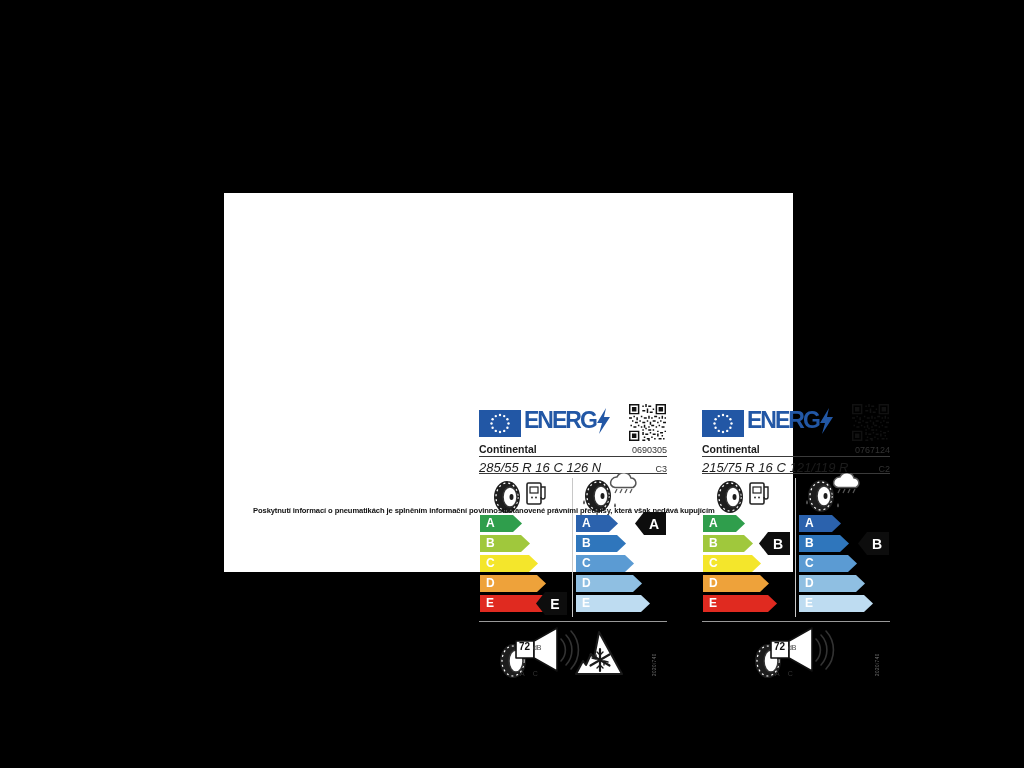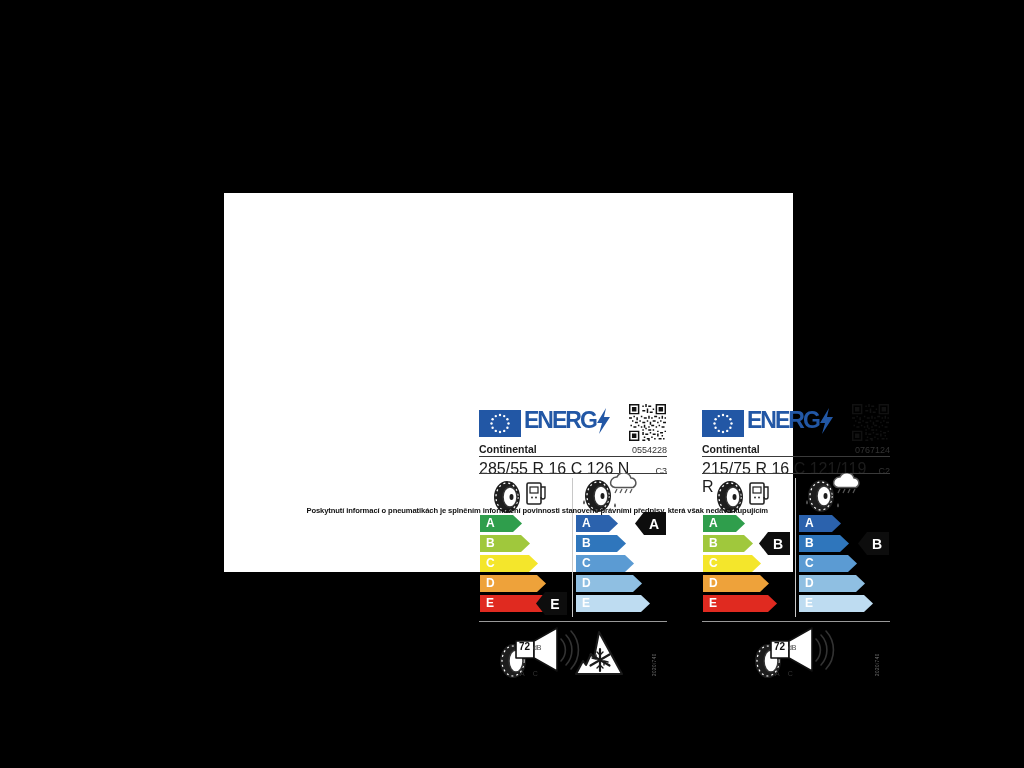--- a/index.html
+++ b/index.html
@@ -13,21 +13,21 @@
   .energ{left:45px;top:0;height:32px;display:flex;align-items:center;color:#2257a5;
          font-weight:bold;font-size:23px;letter-spacing:-2px;}
   .bolt{margin-left:1px;margin-top:2px;}
   .qr{left:150px;top:0;width:37px;height:37px;}
   .row{left:0;width:188px;display:flex;justify-content:space-between;align-items:baseline;}
   .brandrow{top:39px;}
   .brand{font-size:10.5px;font-weight:bold;color:#1c1c1c;}
   .lid{font-size:9px;color:#333;}
   .hr1{left:0;top:52px;width:188px;border-top:1.5px solid #3a3a3a;height:0;}
   .sizerow{top:56px;}
-  .size{font-size:16px;color:#1c1c1c;}
+  .size{font-size:13px;color:#1c1c1c;font-style:italic;}
   .cls{font-size:9px;color:#333;}
   .hr2{left:0;top:69px;width:188px;border-top:1.5px solid #3a3a3a;height:0;}
   .divider{left:93px;top:74px;width:1px;height:139px;background:#c8c8c8;}
   .icon-fuel{left:14px;top:73px;}
   .icon-wet{left:102px;top:69px;}
   .arrcol{top:111px;width:90px;}
   .fcol{left:1px}.wcol{left:97px}
   .arrow{height:17px;margin-bottom:3px;color:#fff;font-weight:bold;font-size:12px;
          line-height:17px;padding-left:6px;box-sizing:border-box;
          clip-path:polygon(0 0,calc(100% - 9px) 0,100% 50%,calc(100% - 9px) 100%,0 100%);}
@@ -42,21 +42,21 @@
   .noise{top:221px;width:84px;height:60px;}
   .n1{left:20px}.n2{left:52px}
   .db{left:20px;top:16px;font-size:10px;font-weight:bold;color:#111;white-space:nowrap;}
   .db .unit{font-size:7px;font-weight:normal;color:#444;}
   .abc{left:21px;top:41px;color:#333;font-size:7px;white-space:nowrap;}
   .abc b{font-size:11px;color:#000;}
   .snow{left:94px;top:225px;width:52px;height:48px;}
   .reg{left:173px;top:272px;font-size:4.5px;color:#777;transform:rotate(-90deg);
        transform-origin:left top;white-space:nowrap;letter-spacing:.5px;}
   .footer{position:absolute;left:253px;top:504px;width:515px;font-size:7.6px;font-weight:bold;
-          color:#111;line-height:14px;letter-spacing:-0.1px;text-align:right;}
+          color:#111;line-height:14px;letter-spacing:-0.1px;}
   .footer div{white-space:nowrap;}
 </style>
 </head>
 <body>
 
 <div class="page">
   <div class="panel">
 
     <div class="label l1">
       <div class="abs flag">
@@ -85,21 +85,21 @@
       </div>
       <div class="abs qr">
         <svg width="37" height="37" viewBox="0 0 25 25">
           <path fill="#111" fill-rule="evenodd" d="M0 0h7v7H0z M1 1h5v5H1z M2 2h3v3H2z M18 0h7v7h-7z M19 1h5v5h-5z M20 2h3v3h-3z M0 18h7v7H0z M1 19h5v5H1z M2 20h3v3H2z"></path>
           <path fill="#111" d="M9 1h1v1H9z M11 0h1v2h-1z M13 1h2v1h-2z M16 3h1v1h-1z M9 4h2v1H9z M12 3h1v3h-1z M14 5h2v1h-2z M8 8h1v1H8z M10 9h2v1h-2z M13 8h1v2h-1z M15 9h1v1h-1z M17 8h2v1h-2z M20 9h1v1h-1z M22 8h1v2h-1z M24 9h1v1h-1z M0 9h2v1H0z M3 8h1v1H3z M5 9h1v2H5z M2 11h1v1H2z M4 12h2v1H4z M7 11h1v1H7z M9 12h2v1H9z M12 11h1v1h-1z M14 12h1v2h-1z M16 11h2v1h-2z M19 12h1v1h-1z M21 11h1v1h-1z M23 12h2v1h-2z M1 14h1v1H1z M3 15h2v1H3z M6 14h1v1H6z M8 15h1v1H8z M10 14h1v2h-1z M13 15h1v1h-1z M15 14h2v1h-2z M18 15h1v1h-1z M20 14h1v1h-1z M22 15h2v1h-2z M9 17h1v1H9z M11 16h1v1h-1z M13 17h2v1h-2z M16 17h1v1h-1z M9 19h1v2H9z M11 20h2v1h-2z M14 19h1v1h-1z M16 20h2v1h-2z M19 18h1v1h-1z M21 19h2v1h-2z M24 18h1v1h-1z M19 20h1v2h-1z M22 21h1v1h-1z M10 22h1v1h-1z M12 23h2v1h-2z M15 22h1v1h-1z M17 23h1v1h-1z M20 23h2v1h-2z M23 23h1v1h-1z M9 24h2v1H9z M13 24h1v1h-1z"></path>
         </svg>
       </div>
 
       <div class="abs row brandrow">
         <span class="brand">Continental</span>
-        <span class="lid">0554228</span>
+        <span class="lid">0690305</span>
       </div>
       <div class="abs hr1"></div>
       <div class="abs row sizerow">
         <span class="size">285/55 R 16 C 126 N</span>
         <span class="cls">C3</span>
       </div>
       <div class="abs hr2"></div>
 
       <div class="abs divider"></div>
 

